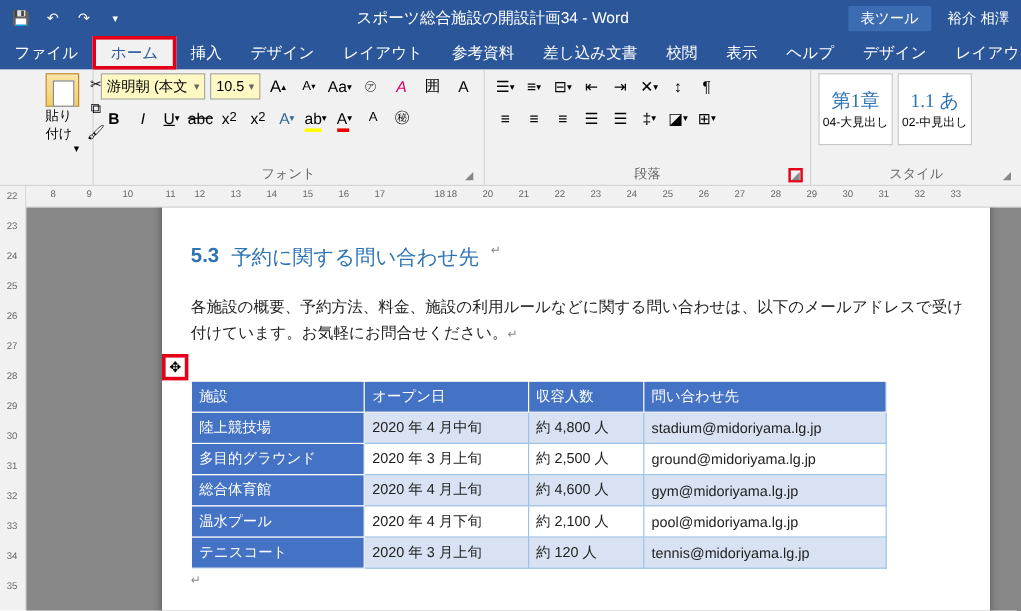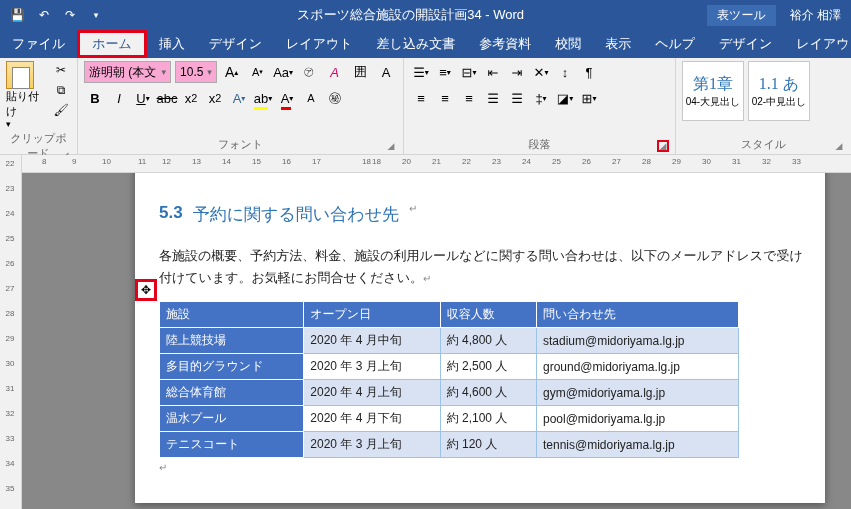--- a/index.html
+++ b/index.html
@@ -20,28 +20,28 @@
 .menubar-spacer { flex: 1; }
 
 .ribbon { height: 97px; background: #f1f1f1; border-bottom: 1px solid #d4d4d4; display: flex; }
 .rgroup { border-right: 1px solid #d4d4d4; display: flex; flex-direction: column; padding: 3px 6px 0 6px; }
 .rgroup .tools { flex: 1; display: flex; flex-direction: column; gap: 4px; }
 .rgroup .label { font-size: 11px; color: #666; text-align: center; padding: 2px 0; position: relative; }
 .dlaunch { position: absolute; right: 0; bottom: 2px; width: 12px; height: 12px; font-size: 9px; color: #888; cursor: pointer; display: flex; align-items: center; justify-content: center; }
 .dlaunch.hl { border: 2px solid #e3001b; }
 
 .clip-big { display: flex; gap: 4px; align-items: flex-start; }
-.paste-btn { width: 42px; display: flex; flex-direction: column; align-items: flex-start; cursor: pointer; font-size: 11px; }
+.paste-btn { width: 42px; display: flex; flex-direction: column; align-items: flex-end; cursor: pointer; font-size: 11px; margin-left: 32px; }
 .paste-icon { width: 28px; height: 28px; border: 1px solid #c0872b; background: linear-gradient(#fbe4a4,#f5cf63); position: relative; }
 .paste-icon::after { content: ""; position: absolute; left: 5px; top: 5px; width: 16px; height: 20px; background: #fff; border: 1px solid #888; }
 .mini-stack { display: flex; flex-direction: column; gap: 2px; }
 .mini-btn { width: 20px; height: 18px; display: flex; align-items: center; justify-content: center; cursor: pointer; font-size: 12px; }
 
 .font-row1 { display: flex; align-items: center; gap: 4px; }
-.font-sel { height: 22px; border: 1px solid #ababab; background: #f9a8d4; font-size: 12px; padding: 0 4px; display: flex; align-items: center; cursor: pointer; }
+.font-sel { height: 22px; border: 1px solid #ababab; background: #fef9c3; font-size: 12px; padding: 0 4px; display: flex; align-items: center; cursor: pointer; }
 .font-sel.name { width: 88px; }
 .font-sel.size { width: 42px; }
 .ddarrow { margin-left: auto; font-size: 9px; color: #666; }
 .rbtn { width: 22px; height: 22px; display: flex; align-items: center; justify-content: center; cursor: pointer; font-size: 13px; }
 .font-row2 { display: flex; align-items: center; gap: 2px; }
 .rbtn-color { display: inline-block; width: 10px; height: 3px; margin-top: 10px; }
 
 .para-row { display: flex; align-items: center; gap: 2px; }
 
 .styles-row { display: flex; gap: 4px; height: 60px; }
@@ -52,21 +52,21 @@
 .vruler { width: 22px; background: #f1f1f1; border-right: 1px solid #d4d4d4; position: relative; font-size: 8px; color: #666; }
 .vruler .tick { position: absolute; left: 2px; width: 16px; text-align: center; }
 .main-area { flex: 1; display: flex; flex-direction: column; }
 .hruler { height: 18px; background: #f1f1f1; border-bottom: 1px solid #d4d4d4; position: relative; font-size: 8px; color: #666; }
 .hruler .tick { position: absolute; top: 2px; }
 .page-scroll { flex: 1; background: #888; overflow: hidden; position: relative; }
 .page { position: absolute; left: 113px; top: -20px; width: 690px; background: #fff; box-shadow: 0 2px 8px rgba(0,0,0,0.4); padding: 50px 20px 30px 24px; }
 
 .doc-heading { font-size: 17px; color: #2e74b5; font-family: "游明朝", serif; margin-bottom: 19px; display: flex; gap: 10px; }
 .doc-heading .num { font-weight: bold; }
-.doc-para { font-size: 13px; color: #222; line-height: 1.7; margin-bottom: 12px; }
+.doc-para { font-size: 13px; color: #222; line-height: 1.7; margin-bottom: 28px; }
 
 .table-handle-wrap { position: relative; }
 .table-handle { position: absolute; left: -24px; top: -22px; width: 22px; height: 22px; border: 3px solid #e3001b; background: #fff; display: flex; align-items: center; justify-content: center; font-size: 12px; cursor: move; }
 
 .doc-table { border-collapse: collapse; width: 580px; font-size: 12px; }
 .doc-table th { background: #4472c4; color: #fff; border: 1px solid #fff; padding: 4px 6px; text-align: left; font-weight: normal; }
 .doc-table td { border: 1px solid #9cc2e5; padding: 4px 6px; color: #222; }
 .doc-table td.rowhead { background: #4472c4; color: #fff; border: 1px solid #fff; }
 .doc-table tr:nth-child(even) td:not(.rowhead) { background: #d9e2f3; }
 .doc-table tr:nth-child(odd) td:not(.rowhead) { background: #fff; }
@@ -88,22 +88,22 @@
     <div class="username">裕介 相澤</div>
   </div>
 </div>
 
 <div class="menubar">
   <div class="menu-item">ファイル</div>
   <div class="menu-item active home-hl">ホーム</div>
   <div class="menu-item">挿入</div>
   <div class="menu-item">デザイン</div>
   <div class="menu-item">レイアウト</div>
+  <div class="menu-item">参考資料</div>
   <div class="menu-item">差し込み文書</div>
-  <div class="menu-item">参考資料</div>
   <div class="menu-item">校閲</div>
   <div class="menu-item">表示</div>
   <div class="menu-item">ヘルプ</div>
   <div class="menubar-spacer"></div>
   <div class="menu-item">デザイン</div>
   <div class="menu-item">レイアウト</div>
 
 </div>
 
 <div class="ribbon">
@@ -116,21 +116,20 @@
           <span>貼り付け</span>
           <span style="font-size:9px">▾</span>
         </div>
         <div class="mini-stack">
           <div class="mini-btn">✂</div>
           <div class="mini-btn">⧉</div>
           <div class="mini-btn">🖌</div>
         </div>
       </div>
     </div>
-    <div class="label"><span>クリップボード</span><span class="dlaunch">◢</span></div>
   </div>
 
   <div class="rgroup" style="width:326px">
     <div class="tools">
       <div class="font-row1">
         <div class="font-sel name">
             <span>游明朝 (本文</span>
             <span class="ddarrow">▾</span>
           </div>
         <div class="font-sel size">

